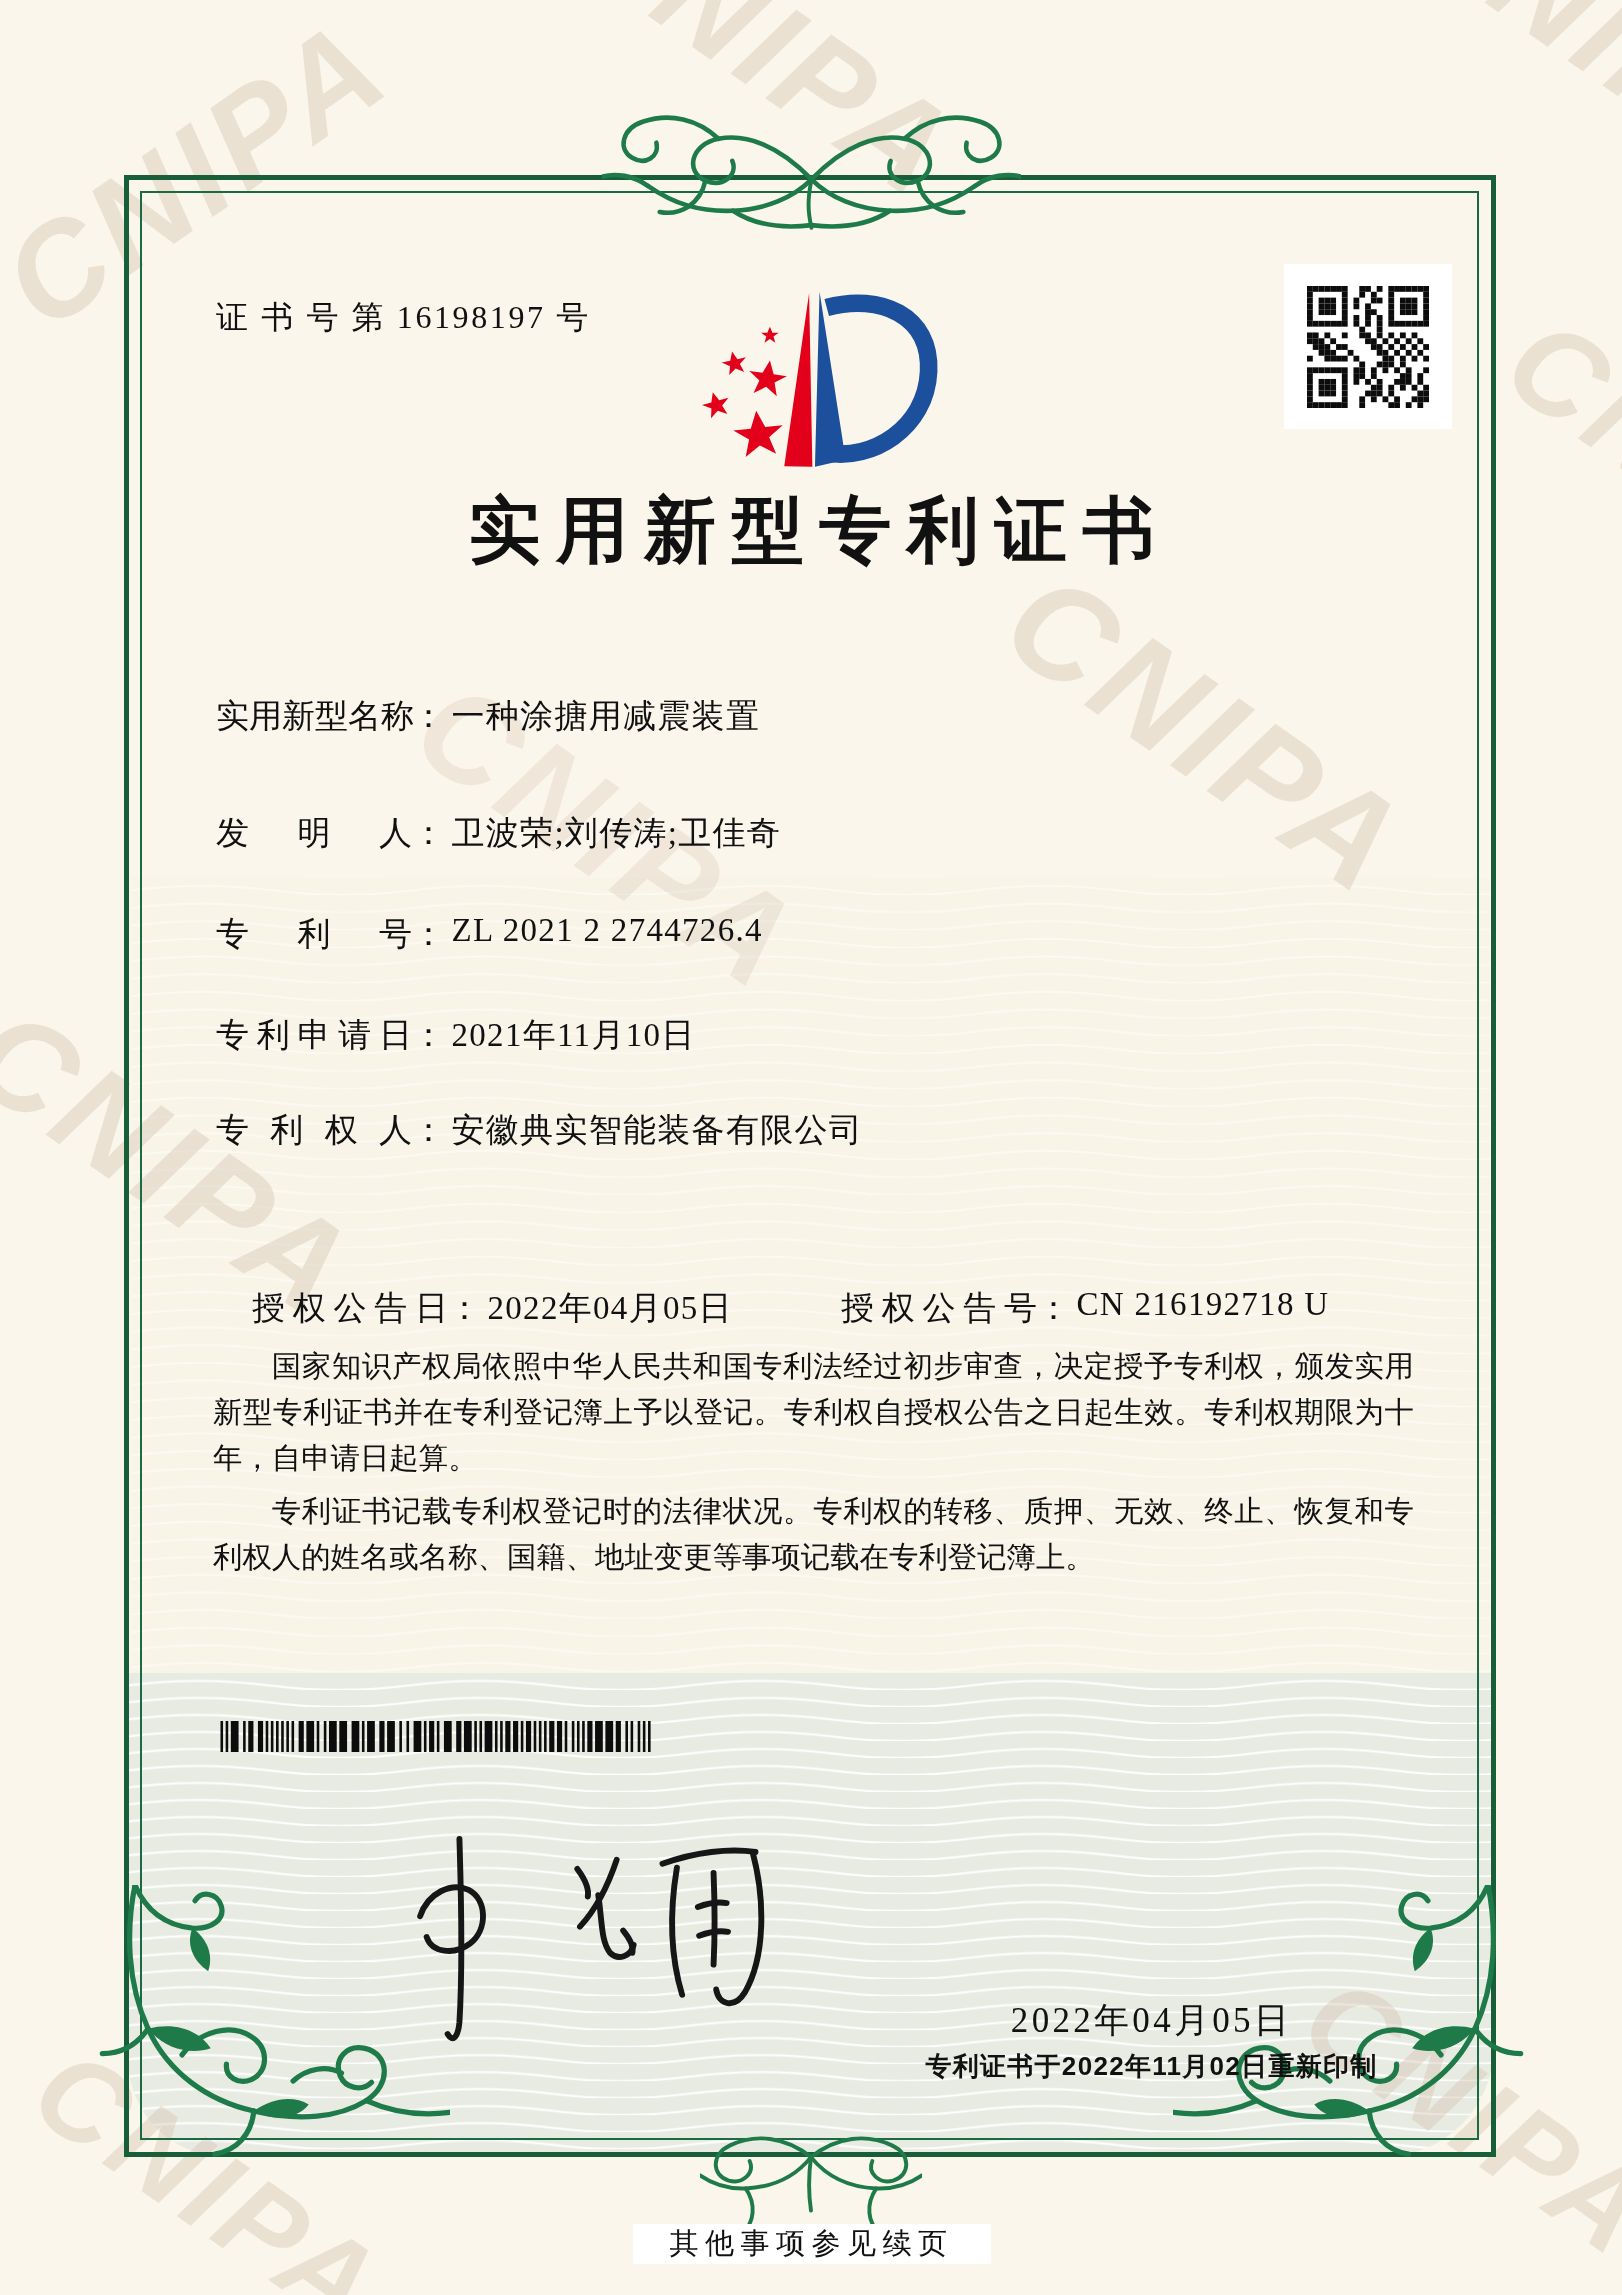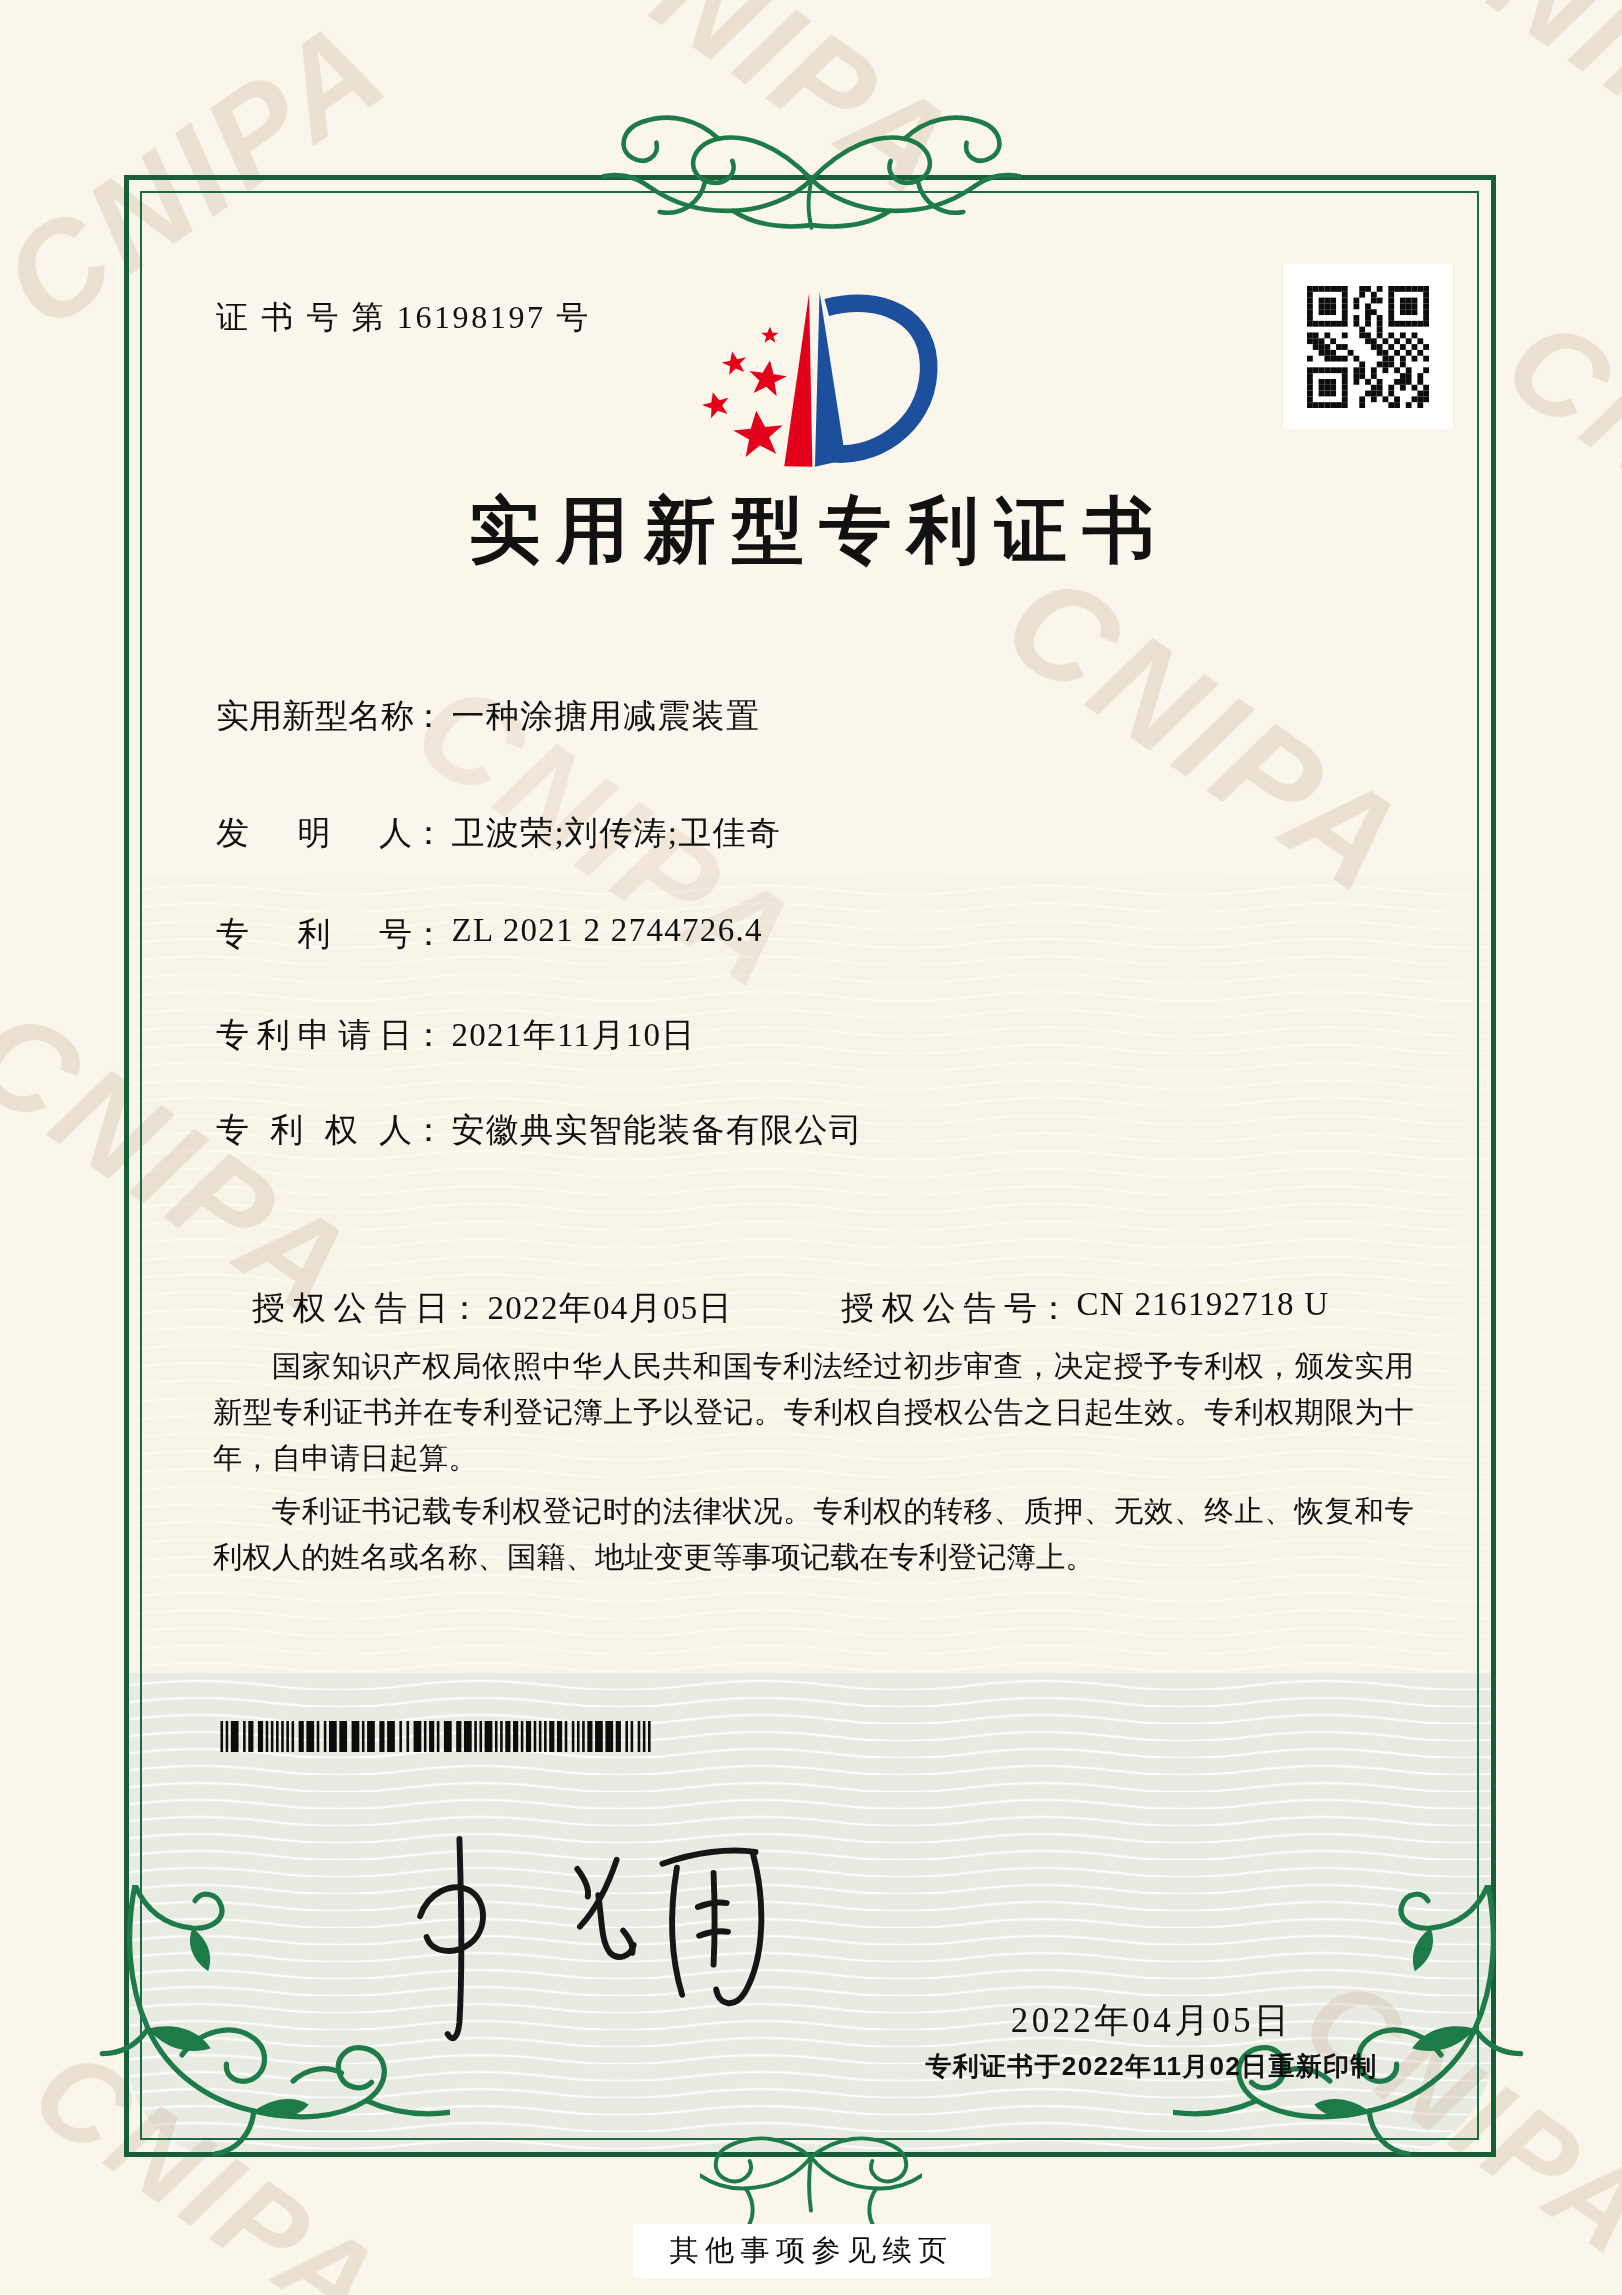--- a/index.html
+++ b/index.html
@@ -90,21 +90,21 @@
     position:absolute;z-index:5;left:870px;top:2049px;width:563px;
     text-align:center;font-family:"Liberation Sans","DejaVu Sans",sans-serif;
     font-weight:700;font-size:26px;letter-spacing:1.3px;
   }
   .page-no{
     position:absolute;z-index:5;left:0;top:2102px;width:1623px;
     text-align:center;font-size:25.5px;letter-spacing:2.6px;
   }
   .footer-note{
     position:absolute;z-index:5;left:50%;top:2224px;transform:translateX(-50%);
-    background:#ffffff;padding:7px 37px;
+    background:#ffffff;padding:0 37px;
     font-size:29px;letter-spacing:6.5px;white-space:nowrap;
   }
 </style>
 </head>
 <body>
 
 <div class="page">
 
   <span class="wm" style="left:-19.6px;top:98px;font-size:131px;transform:rotate(-35deg);">CNIPA</span>
   <span class="wm" style="left:550px;top:-33px;font-size:131px;transform:rotate(35deg);">CNIPA</span>

